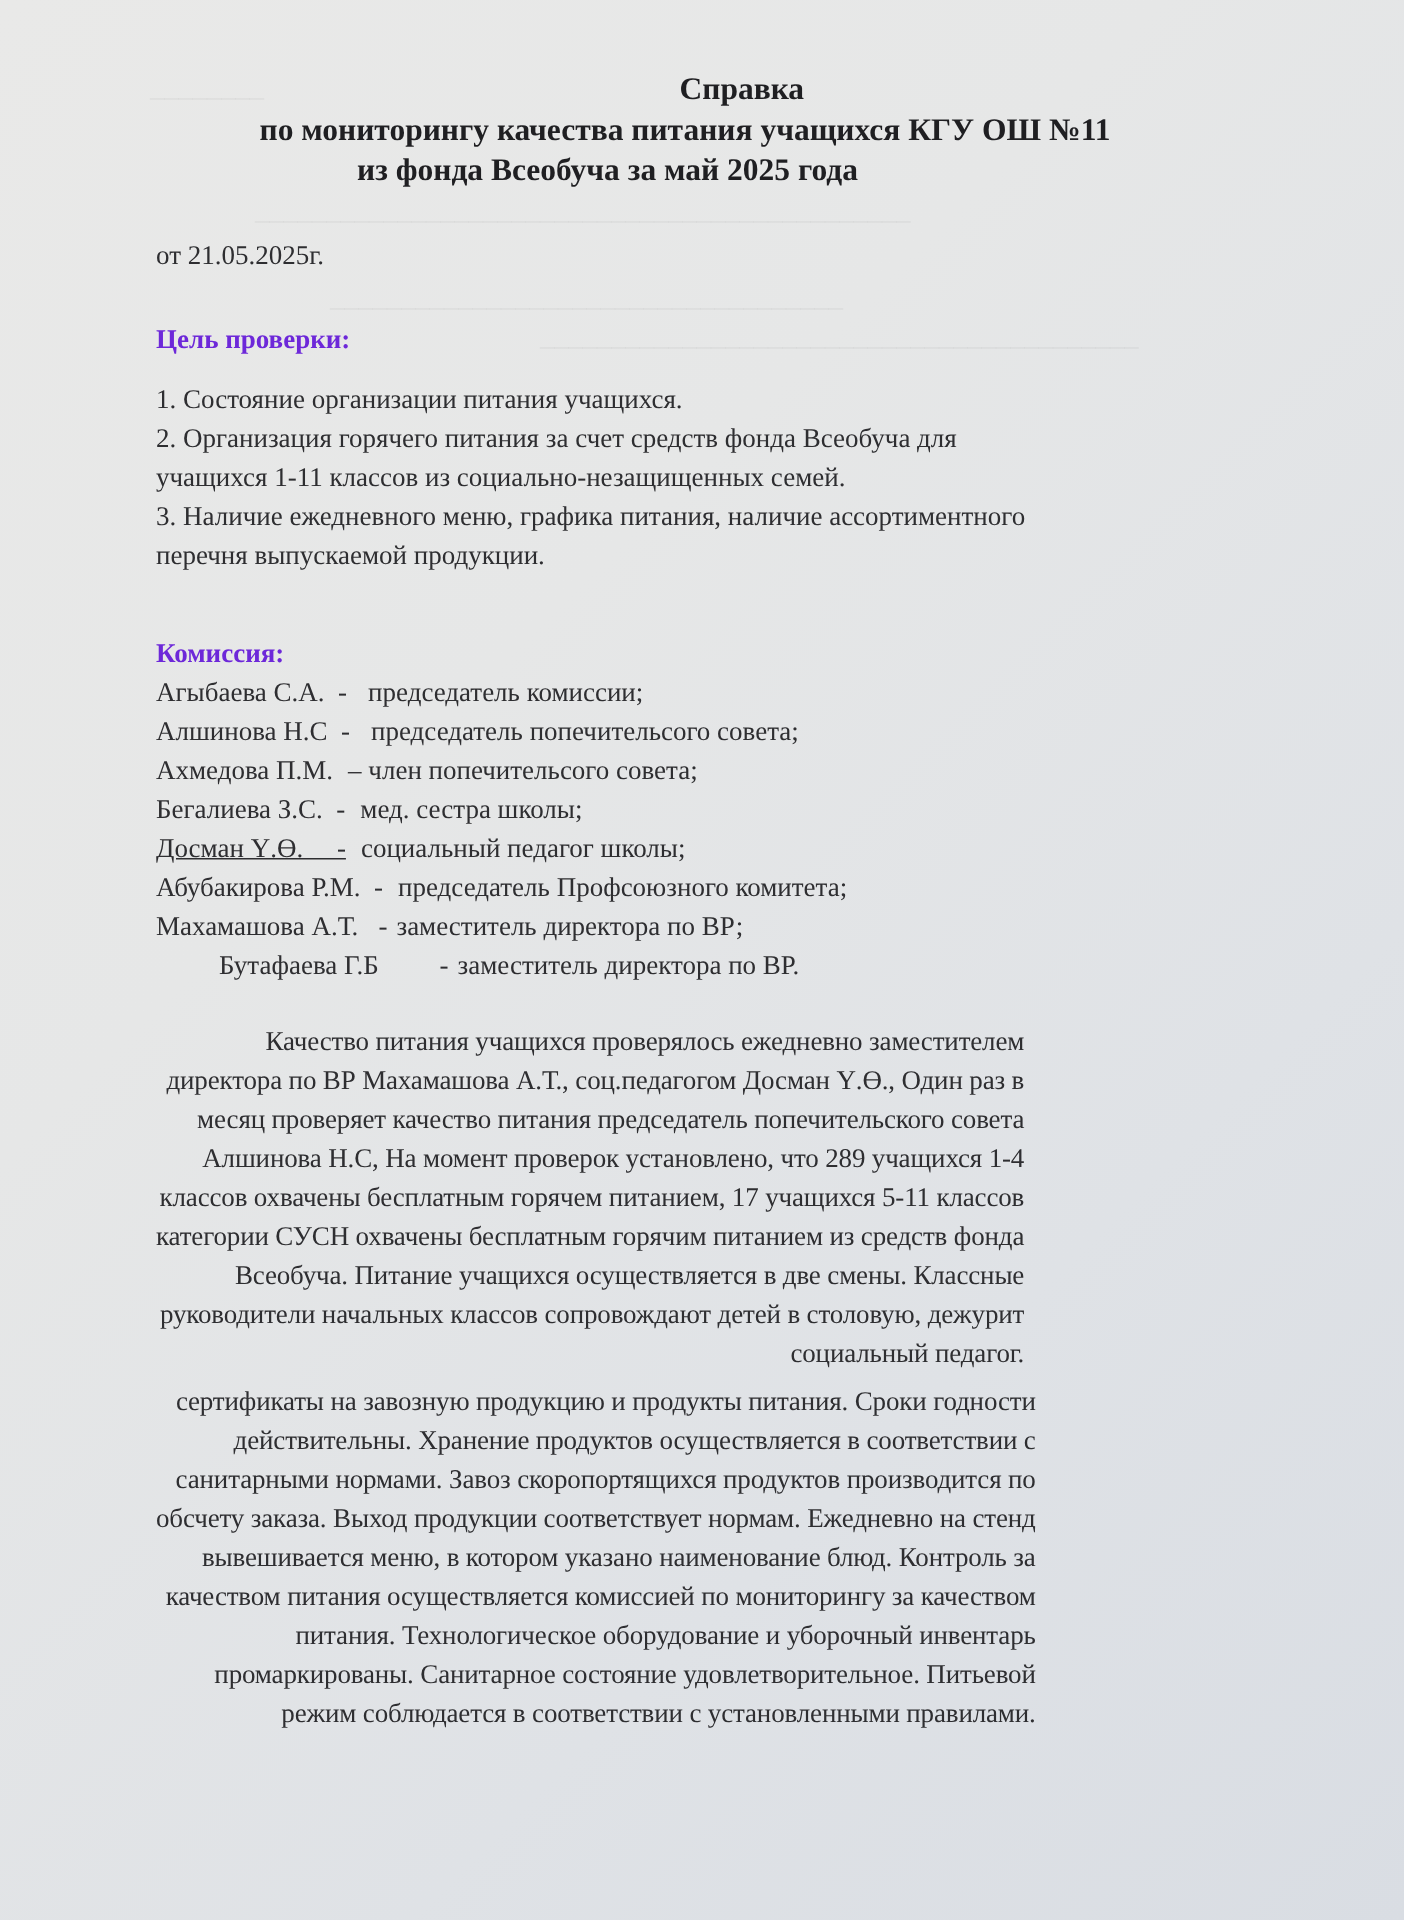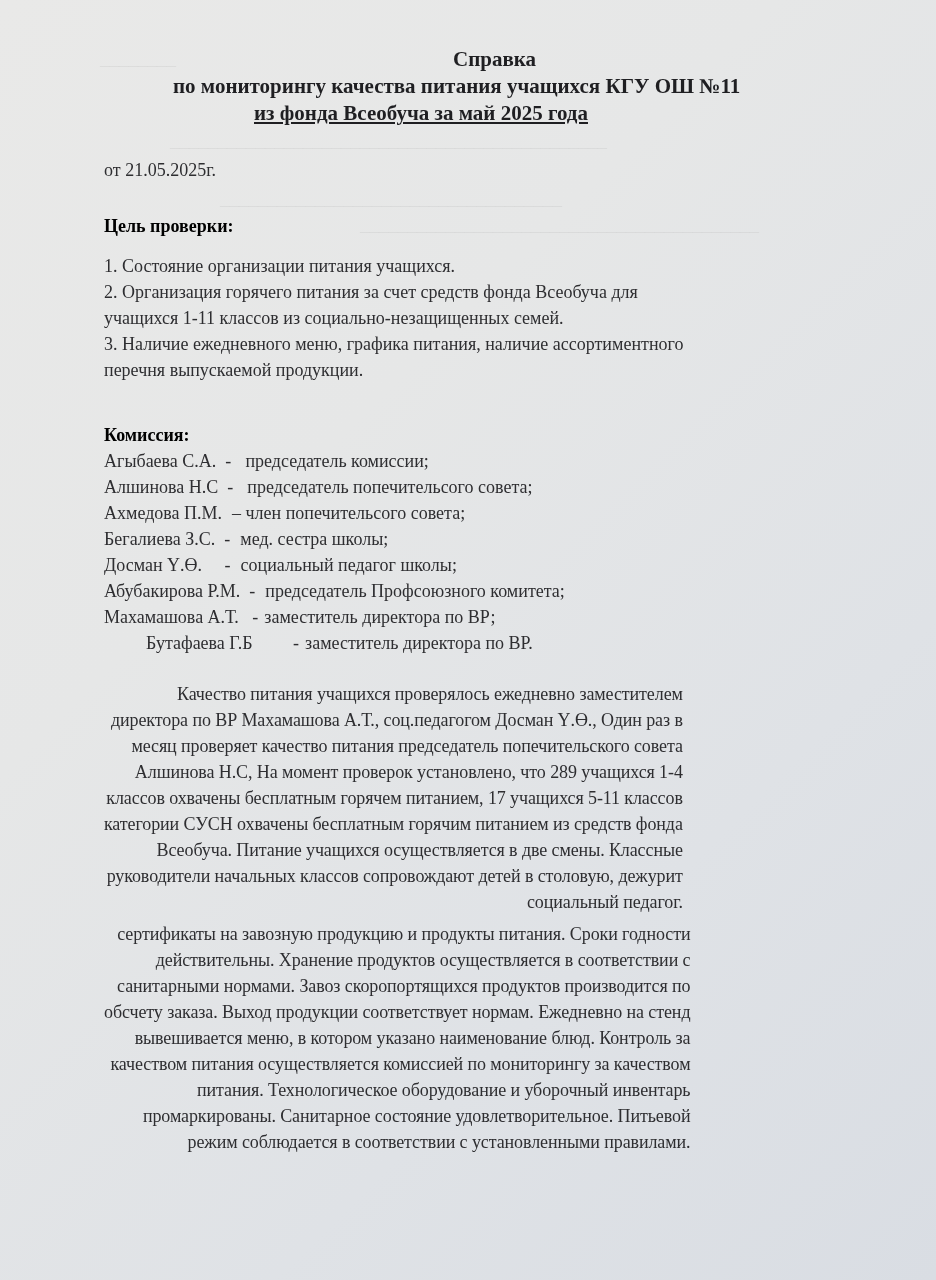--- a/index.html
+++ b/index.html
@@ -28,31 +28,31 @@
       left: 0;
       width: 936px;
       font-weight: bold;
       font-size: 21px;
       line-height: 26px;
       color: #1f1f22;
     }
     .title-line { position: absolute; white-space: nowrap; }
     .t1 { left: 453px; top: 0; }
     .t2 { left: 173px; top: 27px; }
-    .t3 { left: 254px; top: 54px; text-decoration: underline; }
+    .t3 { left: 238px; top: 54px; }
 
     .text {
       position: absolute;
       left: 104px;
       font-size: 18px;
       line-height: 26px;
       white-space: nowrap;
       color: #2e2e31;
     }
-    .bold { font-weight: bold; color: #000000; }
+    .bold { font-weight: bold; color: #6d28d9; }
 
     .date { top: 157px; }
     .goal-heading { top: 213px; }
     .goal-list { top: 253px; }
     .goal-list div, .commission-list div, .para div { height: 26px; }
 
     .commission-heading { top: 422px; }
     .commission-list { top: 448px; }
     .member .name { display: inline-block; }
 
@@ -105,21 +105,21 @@
     <div class="member">
       <span class="name" style="white-space:pre;">Алшинова Н.С  -</span><span style="display:inline-block;width:14px;"></span><span>председатель попечительсого совета;</span>
     </div>
     <div class="member">
       <span class="name" style="white-space:pre;">Ахмедова П.М.</span><span style="display:inline-block;width:10px;"></span><span>– член попечительсого совета;</span>
     </div>
     <div class="member">
       <span class="name" style="white-space:pre;">Бегалиева З.С.  -</span><span style="display:inline-block;width:10px;"></span><span>мед. сестра школы;</span>
     </div>
     <div class="member">
-      <span class="name" style="white-space:pre;">Досман Ү.Ө.     -</span><span style="display:inline-block;width:10px;"></span><span>социальный педагог школы;</span>
+      <span class="name" style="white-space:pre;text-decoration:underline;">Досман Ү.Ө.     -</span><span style="display:inline-block;width:10px;"></span><span>социальный педагог школы;</span>
     </div>
     <div class="member">
       <span class="name" style="white-space:pre;">Абубакирова Р.М.  -</span><span style="display:inline-block;width:10px;"></span><span>председатель Профсоюзного комитета;</span>
     </div>
     <div class="member">
       <span class="name" style="white-space:pre;">Махамашова А.Т.   -</span><span style="display:inline-block;width:6px;"></span><span>заместитель директора по ВР;</span>
     </div>
     <div class="member">
       <span class="name" style="white-space:pre;margin-left:42px;">Бутафаева Г.Б         -</span><span style="display:inline-block;width:6px;"></span><span>заместитель директора по ВР.</span>
     </div>

